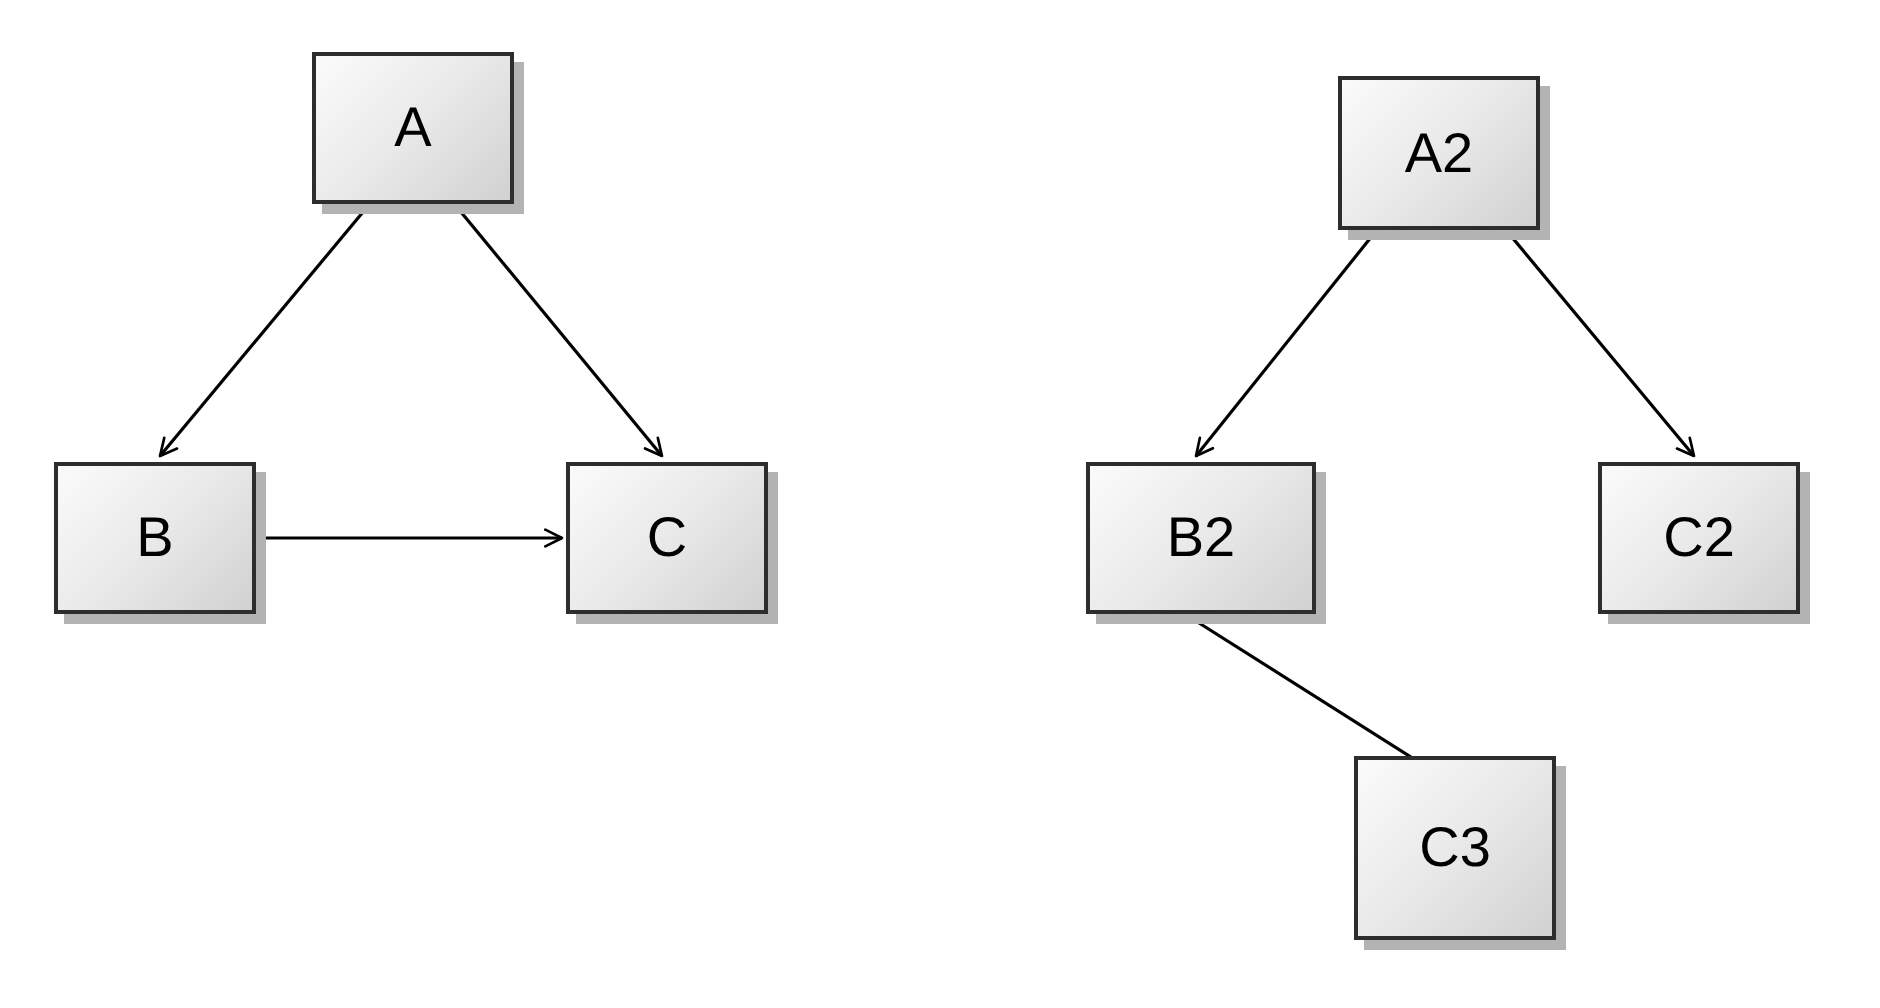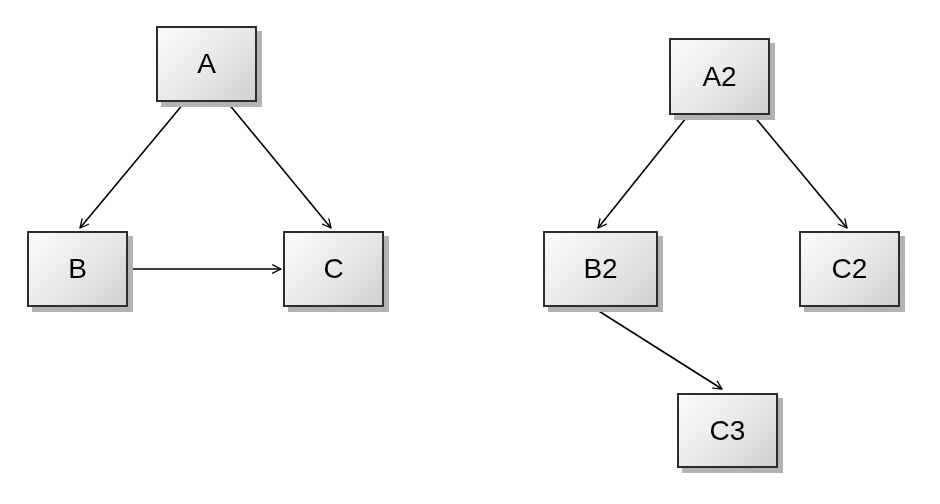--- a/index.html
+++ b/index.html
@@ -56,17 +56,17 @@
   </div>
   <div class="node" style="left: 669px; top: 25px; width: 101px; height: 77px; margin-top: 13px;">
     <span>A2</span>
   </div>
   <div class="node" style="left: 543px; top: 231px; width: 115px; height: 76px;">
     <span>B2</span>
   </div>
   <div class="node" style="left: 799px; top: 231px; width: 101px; height: 76px;">
     <span>C2</span>
   </div>
-  <div class="node" style="left: 677px; top: 393px; width: 101px; height: 75px;">
+  <div class="node" style="left: 677px; top: 378px; width: 101px; height: 92px;">
     <span>C3</span>
   </div>
 
 </div>
 
 </body></html>

